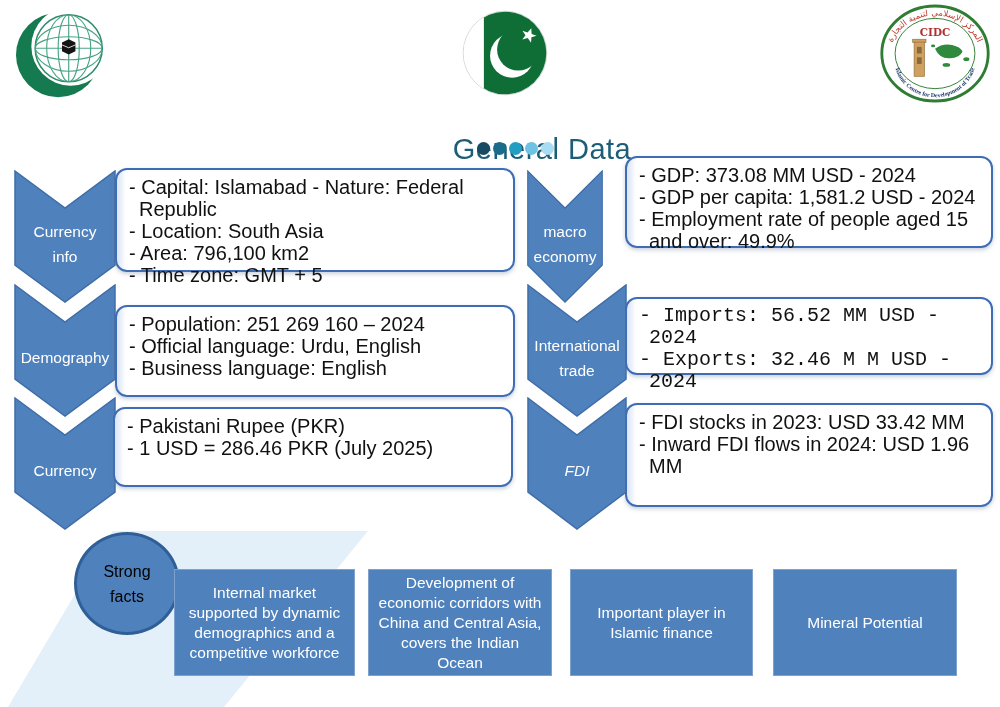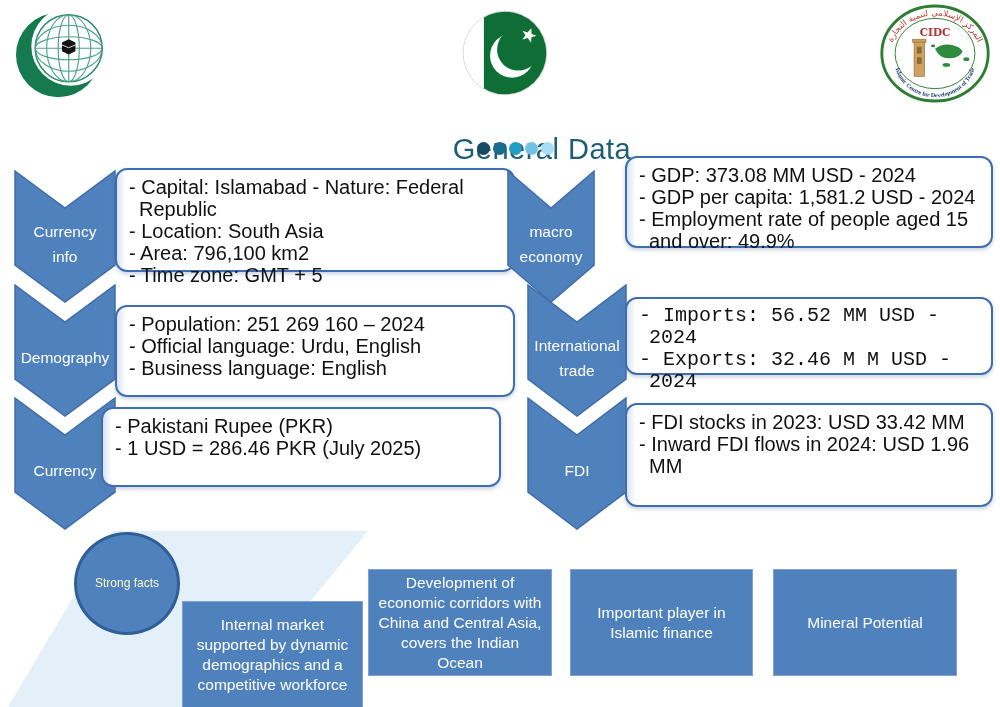--- a/index.html
+++ b/index.html
@@ -55,33 +55,33 @@
   .light-banner {
     position:absolute; left:8px; top:531px; width:360px; height:176px;
     background: var(--panel-light, #e4f0f9);
     clip-path: polygon(29% 0%, 100% 0%, 60% 100%, 0% 100%);
   }
   .facts-circle {
     position:absolute; left:74px; top:532px; width:106px; height:103px;
     background: var(--accent-blue, #4f81bd);
     border:3px solid #2f5f96; border-radius:50%;
     display:flex; align-items:center; justify-content:center;
-    color:#fef9c3; font-size:12px; line-height:25px; text-align:center;
+    color:#000000; font-size:16px; line-height:25px; text-align:center;
   }
   .facts-circle .inner { width:72px; }
   .fact-box {
     position:absolute; top:569px; height:107px;
     background: var(--accent-blue, #4f81bd);
     border:1px solid #7fa1cf;
     color:#fff;
     display:flex; align-items:center; justify-content:center;
     text-align:center; font-size:15.5px; line-height:20px;
     padding:6px 8px;
   }
-  .fact-box-1 { left:182px; width:181px;margin-top:32px; }
+  .fact-box-1 { left:174px; width:181px; }
   .fact-box-2 { left:368px; width:184px; }
   .fact-box-3 { left:570px; width:183px; }
   .fact-box-4 { left:773px; width:184px; }
 </style>
 </head>
 <body>
 
 <div class="slide">
 
   <div class="logo oic-logo">
@@ -194,26 +194,26 @@
   </div>
 
   <div class="chevron" style="left:14px; top:397px;">
     <svg viewBox="0 0 102 133" preserveAspectRatio="none">
       <path d="M1,1 L51,38 L101,1 L101,95 L51,132 L1,95 Z" fill="#4f81bd" stroke="#3f6da8" stroke-width="1.5"></path>
     </svg>
     <div class="chevron-label">
       <span>Currency</span>
     </div>
   </div>
-  <div class="info-box" style="left:101px; top:407px; width:400px; height:80px;">
+  <div class="info-box" style="left:113px; top:407px; width:400px; height:80px;">
     <div class="info-line">- Pakistani Rupee (PKR)</div>
     <div class="info-line">- 1 USD = 286.46 PKR (July 2025)</div>
   </div>
 
-  <div class="chevron" style="left:507px; top:170px; width:88px;">
+  <div class="chevron" style="left:527px; top:170px; width:76px;">
     <svg viewBox="0 0 102 133" preserveAspectRatio="none">
       <path d="M1,1 L51,38 L101,1 L101,95 L51,132 L1,95 Z" fill="#4f81bd" stroke="#3f6da8" stroke-width="1.5"></path>
     </svg>
     <div class="chevron-label">
       <span>macro</span>
       <span>economy</span>
     </div>
   </div>
   <div class="info-box" style="left:625px; top:156px; width:368px; height:92px;">
     <div class="info-line">- GDP: 373.08 MM USD - 2024</div>
@@ -228,21 +228,21 @@
     <div class="chevron-label">
       <span>International</span>
       <span>trade</span>
     </div>
   </div>
   <div class="info-box" style="left:625px; top:297px; width:368px; height:78px;font-family:Liberation Mono, monospace;">
     <div class="info-line">- Imports: 56.52 MM USD - 2024</div>
     <div class="info-line">- Exports: 32.46 M M USD - 2024</div>
   </div>
 
-  <div class="chevron" style="left:527px; top:397px; width:100px;">
+  <div class="chevron" style="left:527px; top:397px; width:100px;font-style:italic;">
     <svg viewBox="0 0 102 133" preserveAspectRatio="none">
       <path d="M1,1 L51,38 L101,1 L101,95 L51,132 L1,95 Z" fill="#4f81bd" stroke="#3f6da8" stroke-width="1.5"></path>
     </svg>
     <div class="chevron-label">
       <span>FDI</span>
     </div>
   </div>
   <div class="info-box" style="left:625px; top:403px; width:368px; height:104px;">
     <div class="info-line">- FDI stocks in 2023: USD 33.42 MM</div>
     <div class="info-line">- Inward FDI flows in 2024: USD 1.96 MM</div>

